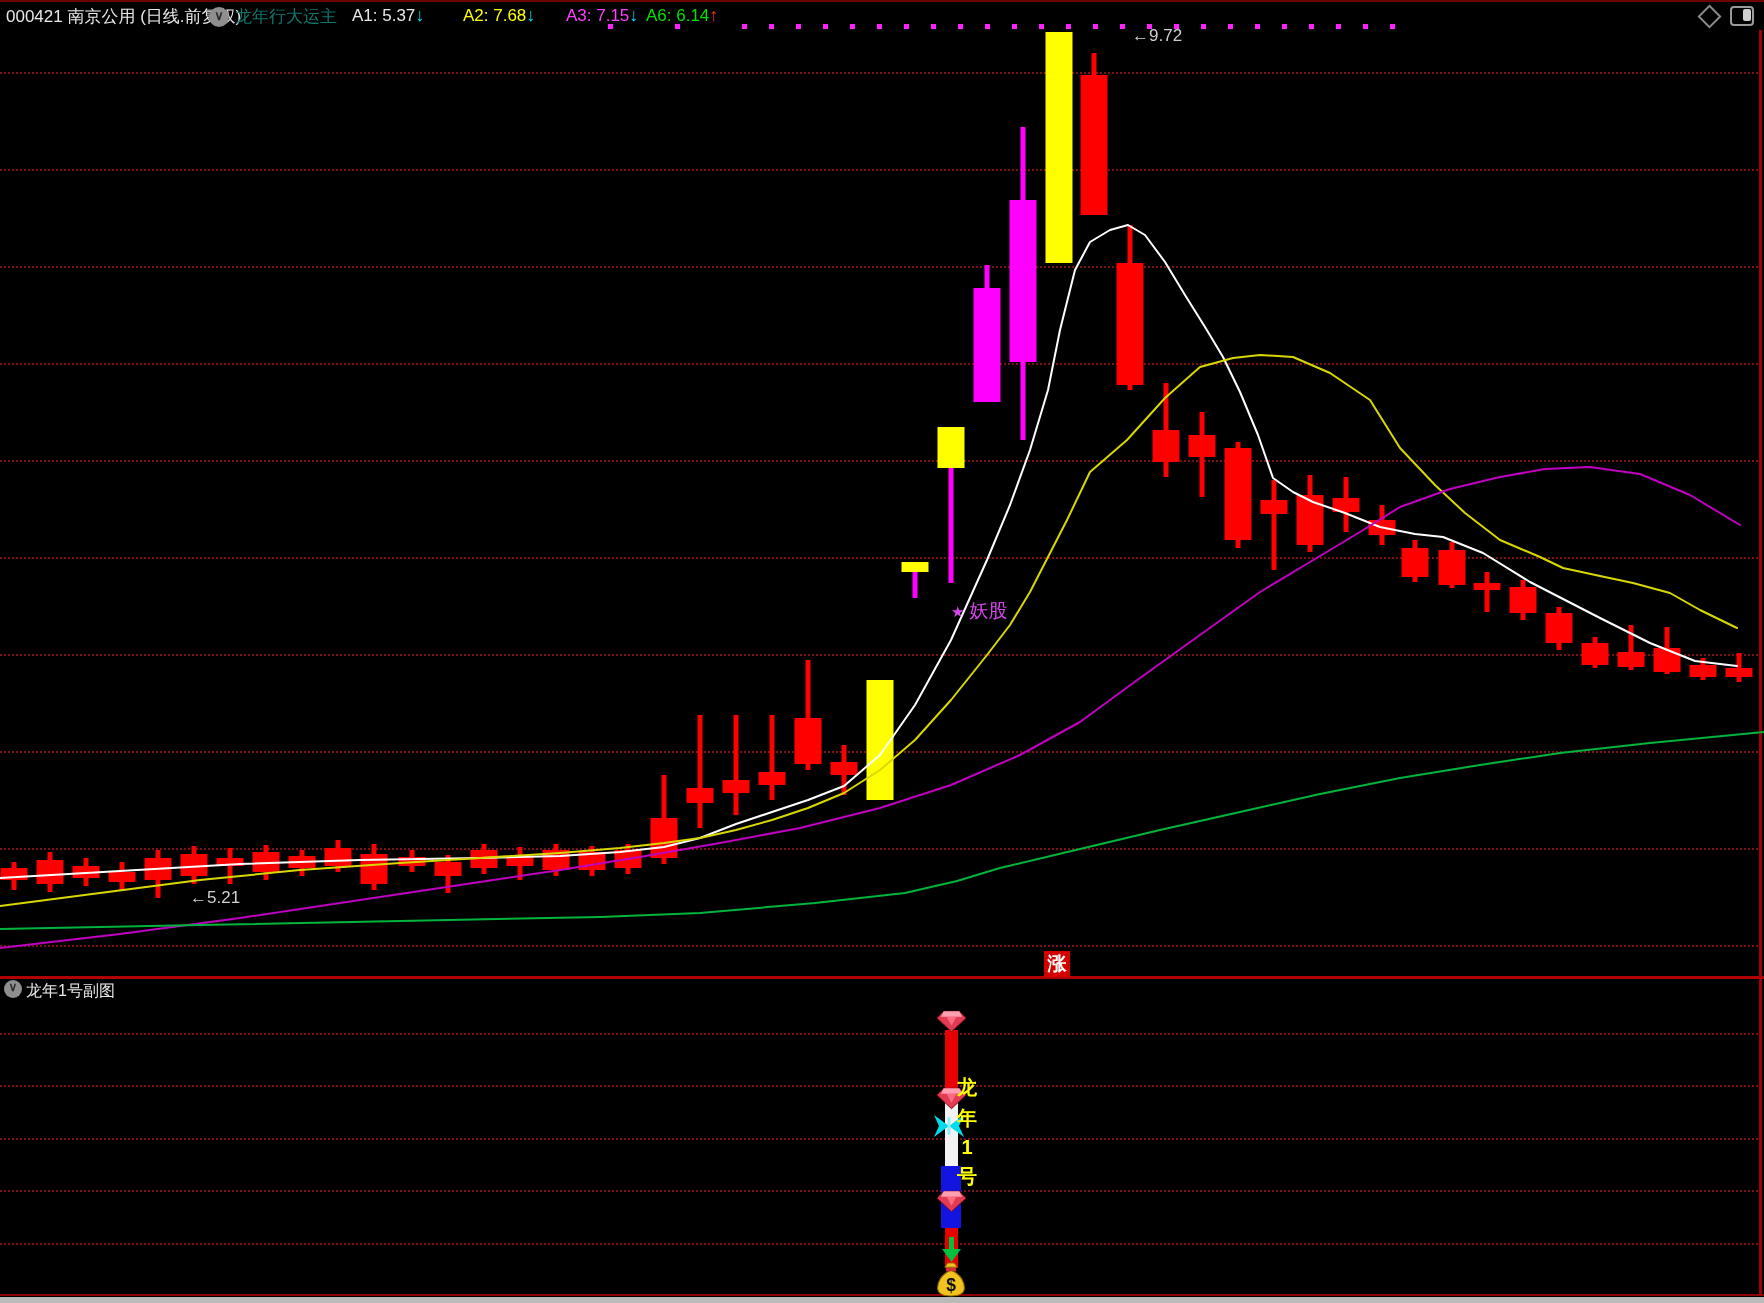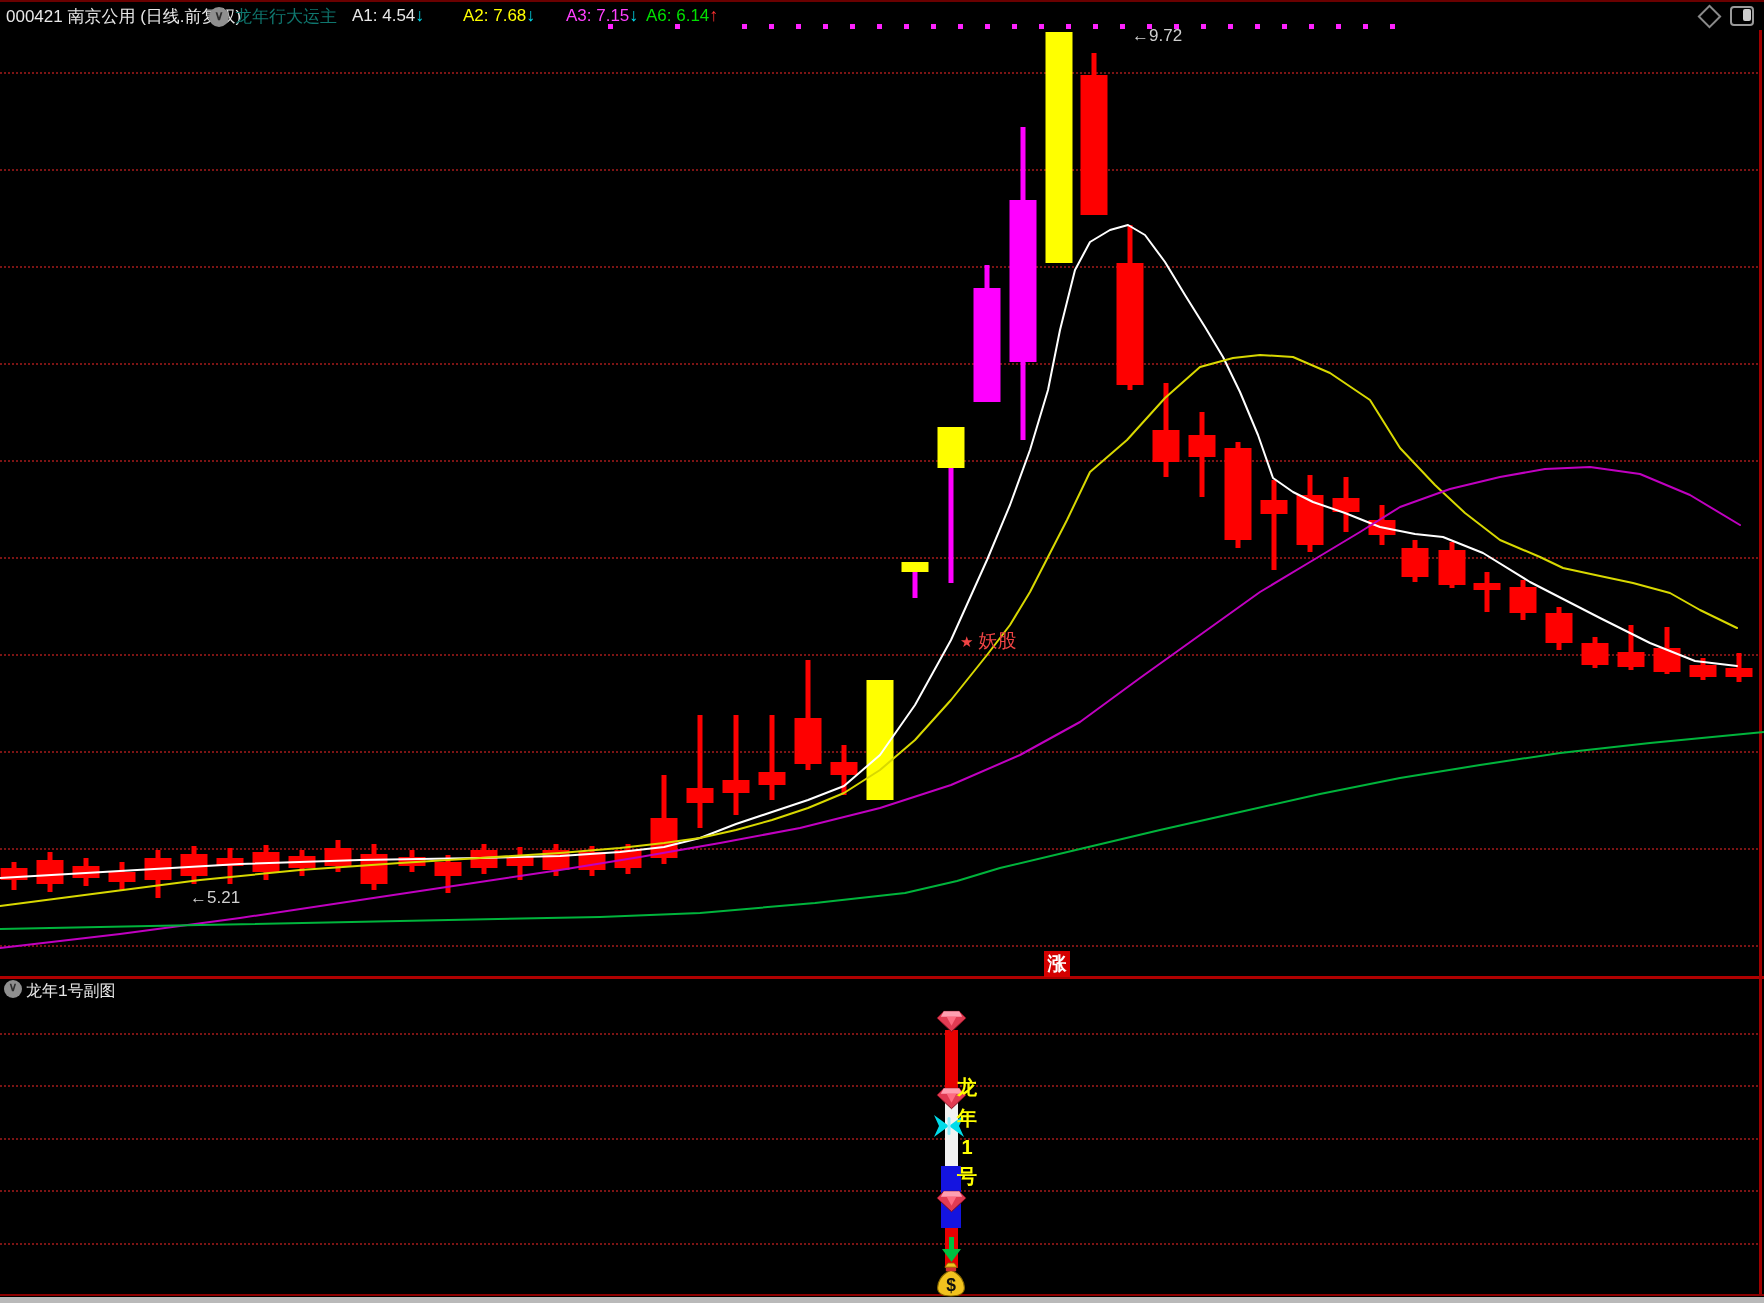--- a/index.html
+++ b/index.html
@@ -29,34 +29,34 @@
   .win-icons { position:absolute; right:10px; top:6px; z-index:31; display:flex; gap:12px; align-items:center; }
   .icon-diamond { width:13px; height:13px; border:2px solid #8a8a8a; transform:rotate(45deg); }
   .icon-window  { width:20px; height:16px; border:2px solid #9a9a9a; border-radius:4px; position:relative; }
   .icon-window::after { content:""; position:absolute; right:1px; top:1px; width:8px; height:12px;
                         background:#cfcfcf; border-radius:2px; }
 
   
   .anno { position:absolute; z-index:20; white-space:nowrap; }
   .high-label { left:1132px; top:26px;  color:#cfcfcf; font-size:17px; }
   .low-label  { left:158px;  top:888px; color:#cfcfcf; font-size:17px;margin-left:32px; }
-  .star-anno  { left:951px;  top:628px; color:#ef4444; font-size:19px;margin-left:9px; }
+  .star-anno  { left:951px;  top:598px; color:#d946ef; font-size:19px; }
   .star-anno .star { font-size:15px; margin-right:5px; }
   .rise-badge { left:1044px; top:951px; width:26px; height:26px; background:#d40000;
                 color:#fff; font-size:19px; font-weight:bold; text-align:center; line-height:26px; }
 
   
   .gridline { position:absolute; left:0; width:1758px; height:0;
               border-top:2px dotted #7c1414; z-index:1; }
 
   
   #chart-svg { position:absolute; left:0; top:0; z-index:5; pointer-events:none; }
 
   
-  .sub-title { position:absolute; left:26px; top:981px; color:#e8e8e8; font-size:16px; z-index:30;font-family:Liberation Mono, monospace; }
+  .sub-title { position:absolute; left:26px; top:981px; color:#e8e8e8; font-size:16px; z-index:30; }
   .chev-sub  { left:4px; top:980px; width:18px; height:18px; line-height:15px; font-size:12px; }
 
   .marker { position:absolute; z-index:10; }
   .bar-red1   { left:945px; top:1030px; width:13px; height:66px;  background:#e80000; }
   .bar-white  { left:945px; top:1096px; width:13px; height:70px;  background:#f2f2f2; }
   .bar-blue   { left:941px; top:1166px; width:20px; height:62px;  background:#1414e0; }
   .bar-red2   { left:945px; top:1228px; width:13px; height:40px;  background:#e80000; }
   .gem1 { left:936px; top:1009px; }
   .gem2 { left:936px; top:1086px; }
   .gem3 { left:936px; top:1189px; }
@@ -73,21 +73,21 @@
 
 <div class="screen">
 
   <div class="top-border"></div>
 
   <div class="titlebar">
     <span class="tb-item sym">000421 南京公用 (日线.前复权)</span>
     <span class="chev-circle chev-main">∨</span>
     <span class="tb-item ind-name">龙年行大运主</span>
 
-    <span class="tb-item a1" style="color:#e8e8e8"><span>A1: 4.54</span><span class="arrow" style="color:#00d8e8">↓</span></span>
+    <span class="tb-item a1" style="color:#e8e8e8"><span>A1: 5.37</span><span class="arrow" style="color:#00d8e8">↓</span></span>
     <span class="tb-item a2" style="color:#ffff00"><span>A2: 7.68</span><span class="arrow" style="color:#00d8e8">↓</span></span>
     <span class="tb-item a3" style="color:#ff40ff"><span>A3: 7.15</span><span class="arrow" style="color:#00d8e8">↓</span></span>
     <span class="tb-item a6" style="color:#00e000"><span>A6: 6.14</span><span class="arrow" style="color:#ff3030">↑</span></span>
   </div>
 
   <div class="win-icons">
     <div class="icon-diamond"></div>
     <div class="icon-window"></div>
   </div>
 

